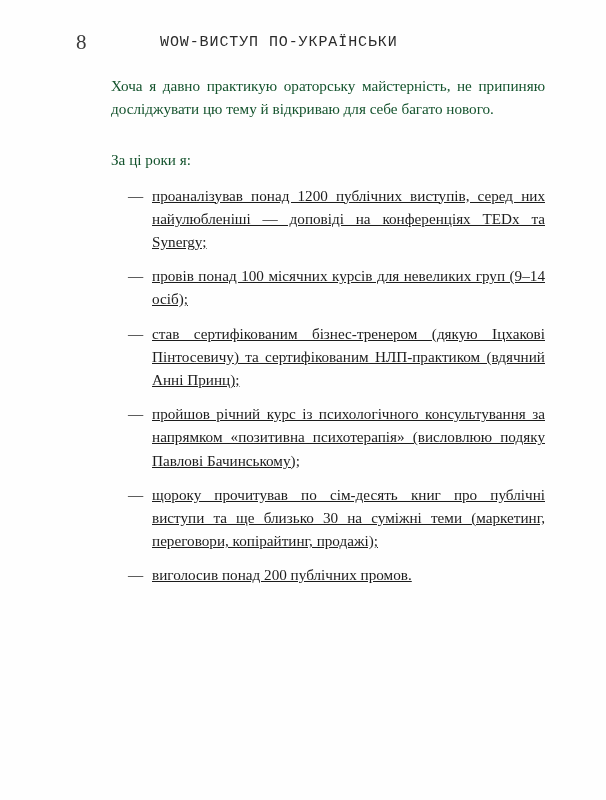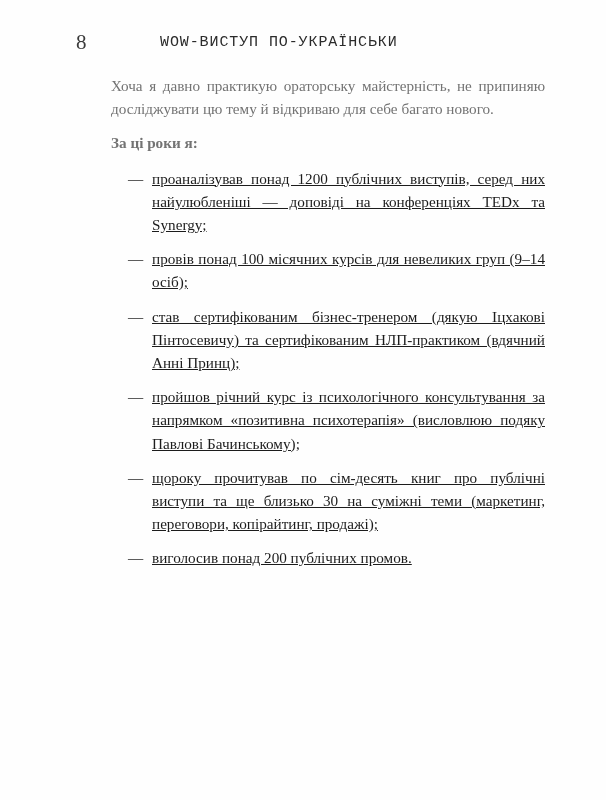--- a/index.html
+++ b/index.html
@@ -67,25 +67,24 @@
     width: 434px;
   }
 
   p.body-par {
     margin: 0 0 0 0;
     font-size: 15.2px;
     line-height: 23.2px;
     text-align: justify;
     text-justify: inter-word;
     hyphens: manual;
-    color: #737373;
+    color: #14532d;
   }
   p.body-par + p.body-par {
-    margin-top: 11px;
-    font-weight: bold;
+    margin-top: 28px;
   }
 
   .list-block {
     margin: 12px 0 10px 0;
     padding: 0;
     list-style: none;
   }
   .list-block li {
     position: relative;
     margin: 0 0 0 0;

